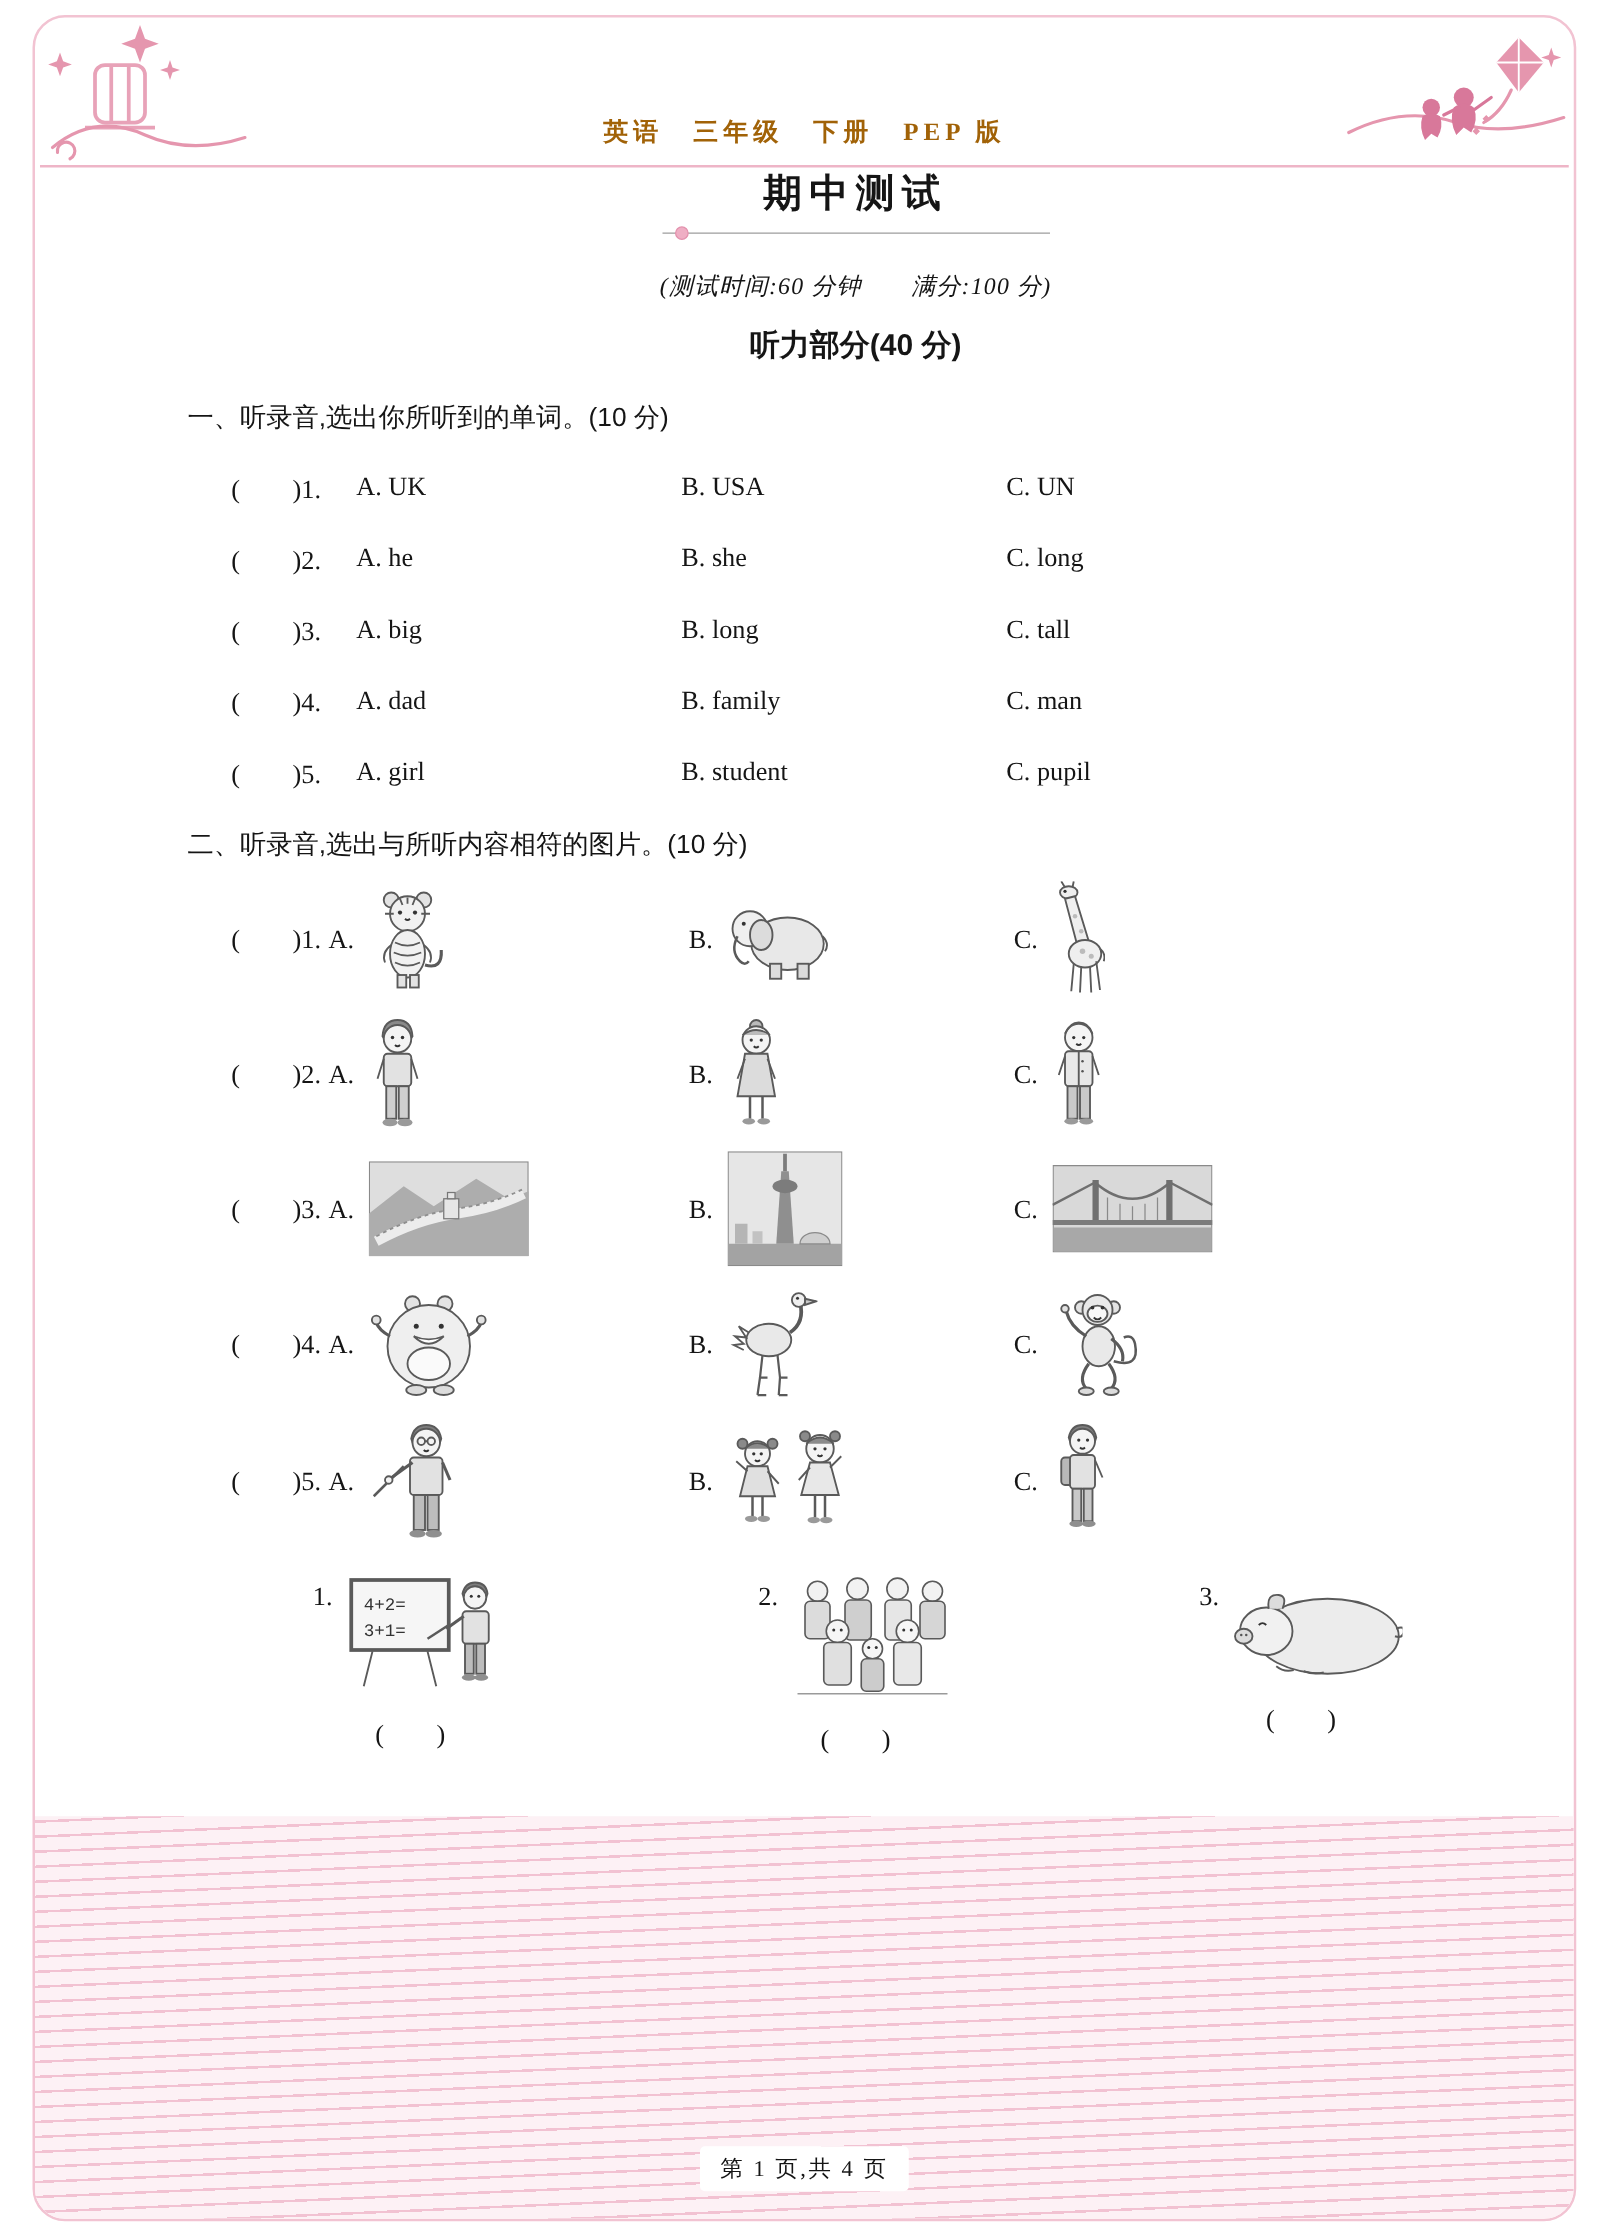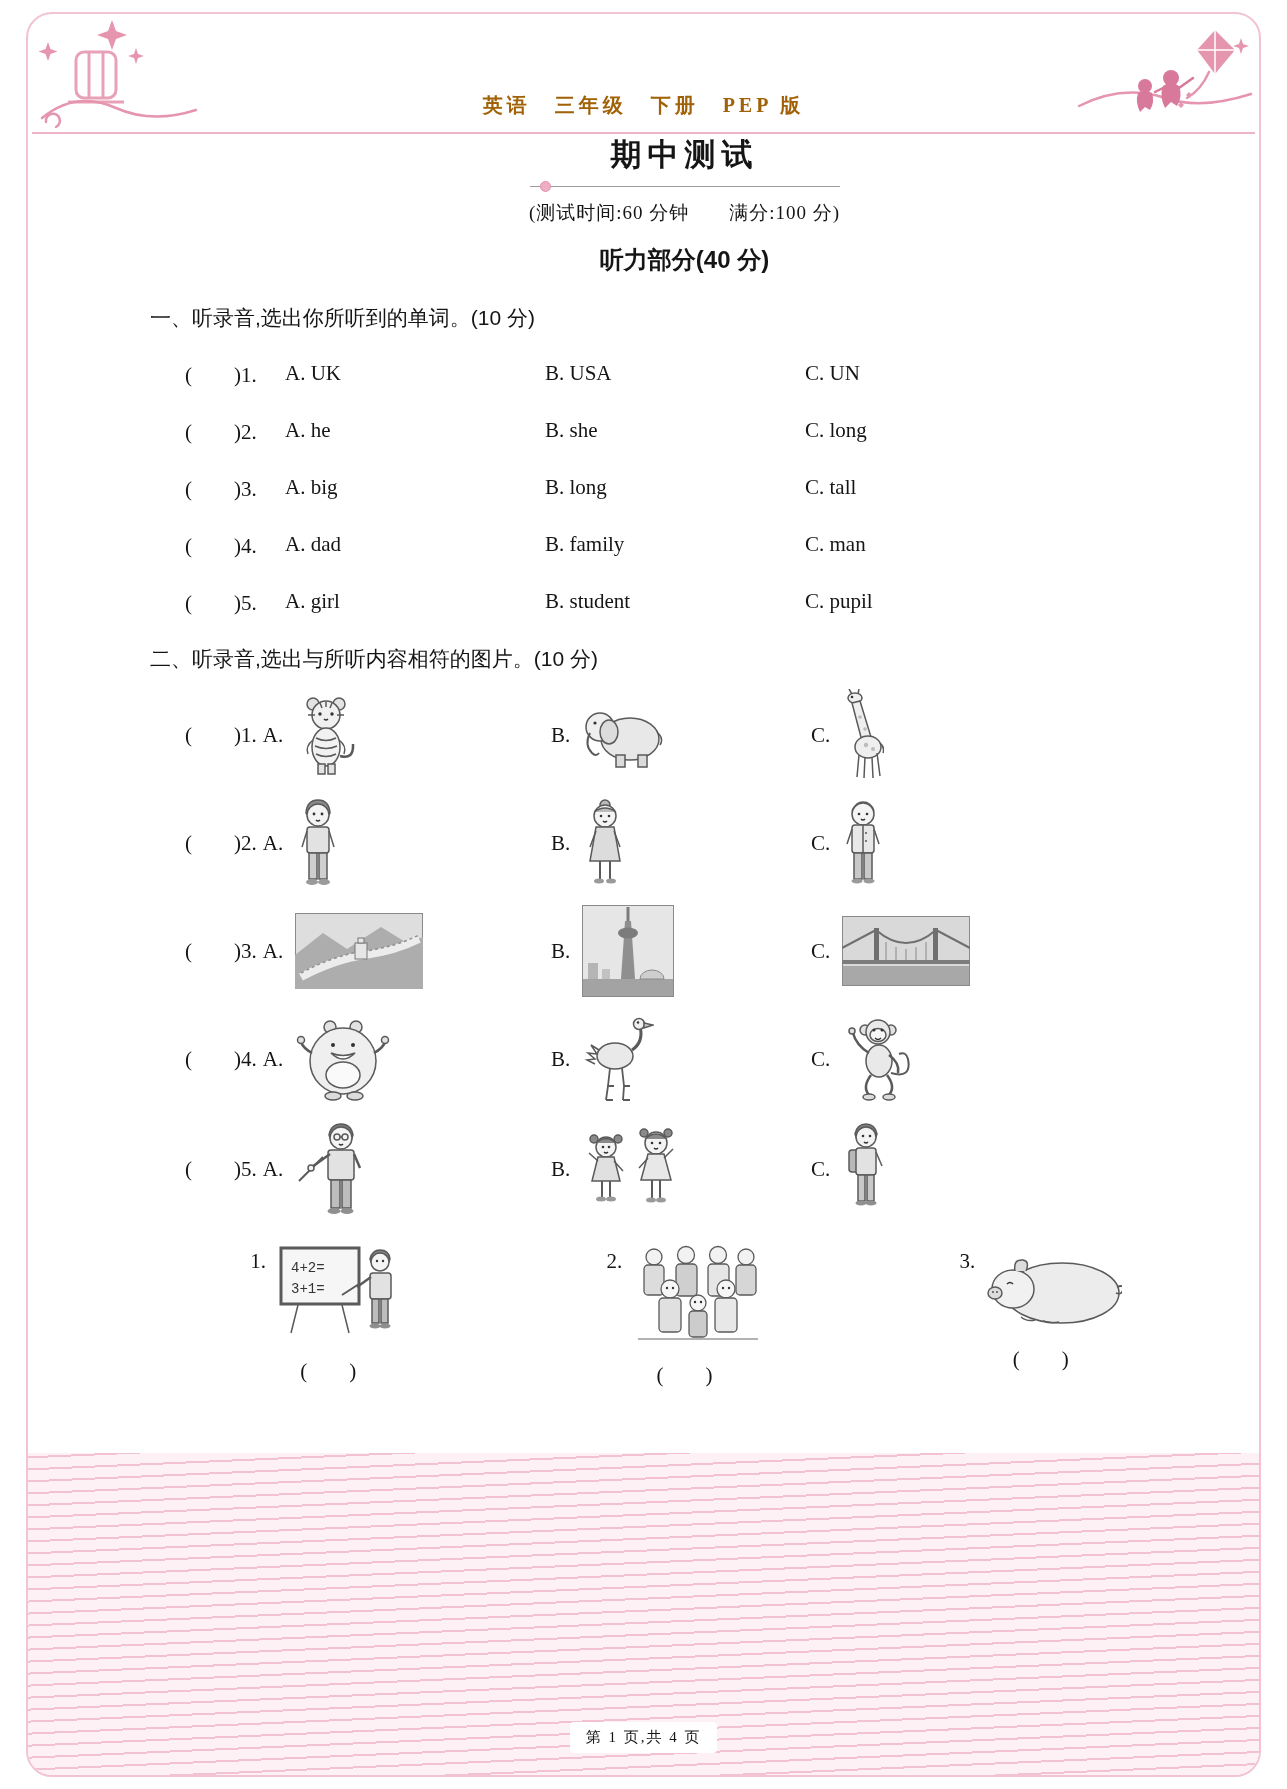--- a/index.html
+++ b/index.html
@@ -19,41 +19,41 @@
   }
   .deco { position:absolute; }
   .deco-left { left:4px; top:2px; }
   .deco-right { right:4px; top:12px; }
   .header-rule { height:2px; background:#eeb5c7; margin:6px 4px 0; }
   .content { padding:0 40px 0 122px; }
   .title { text-align:center; font-size:31px; letter-spacing:6px; font-weight:bold; }
   .title-rule { position:relative; width:310px; margin:2px auto 0; height:16px; }
   .title-rule .line { position:absolute; left:0; right:0; top:8px; height:1px; background:#9d9d9d; }
   .title-rule .dot { position:absolute; left:10px; top:3px; width:11px; height:11px; border-radius:50%; background:#efaec4; border:1px solid #e391ad; }
-  .subtitle { margin-top:6px; text-align:center; font-size:19px; letter-spacing:1px; }
+  .subtitle { margin-top:22px; text-align:center; font-size:19px; letter-spacing:1px;font-style:italic; }
   .listening { margin-top:18px; text-align:center; font-size:24px; font-weight:bold; font-family:"Liberation Sans","DejaVu Sans",sans-serif; }
   .part-heading { margin:28px 0 0; font-size:21px; font-weight:500; font-family:"Liberation Sans","DejaVu Sans",sans-serif; }
   .q-row { display:grid; grid-template-columns:100px 260px 260px 1fr; margin:29px 0 0 35px; font-size:21px; }
   .img-row { display:grid; grid-template-columns:360px 260px 1fr; margin:16px 0 0 35px; font-size:21px; align-items:center; }
   .cell { display:flex; align-items:center; }
   .optlabel { margin:0 12px 0 6px; }
   .pic { display:inline-block; }
   .pic svg { display:block; }
   .judge-row { display:grid; grid-template-columns:1fr 1fr 1fr; margin:26px 0 0 0; }
   .judge-item { display:flex; flex-direction:column; align-items:center; }
   .judge-top { display:flex; align-items:flex-start; gap:12px; }
   .judge-num { font-size:21px; padding-top:6px; }
   .judge-paren { margin-top:16px; font-size:21px; }
   .stripes {
     position:absolute; left:0; right:0; bottom:0; height:322px;
     background-color:#fdf1f5;
     background-image:repeating-linear-gradient(-2.5deg, rgba(255,255,255,0) 0 10px, #f2c2d2 10px 12px);
   }
   .footer { position:absolute; left:0; right:0; bottom:22px; text-align:center; }
-  .footer span { display:inline-block; background:#fff; padding:6px 16px; font-size:15px; letter-spacing:2px; border-radius:4px; }
+  .footer span { display:inline-block; background:#fff; padding:6px 16px; font-size:18px; letter-spacing:2px; border-radius:4px; }
 </style>
 </head>
 <body>
 
 <div class="sheet">
   <div class="frame">
 
     <header class="top">
       <svg class="deco deco-left" width="170" height="118" viewBox="0 0 170 118">
         <g fill="#e596ae">

